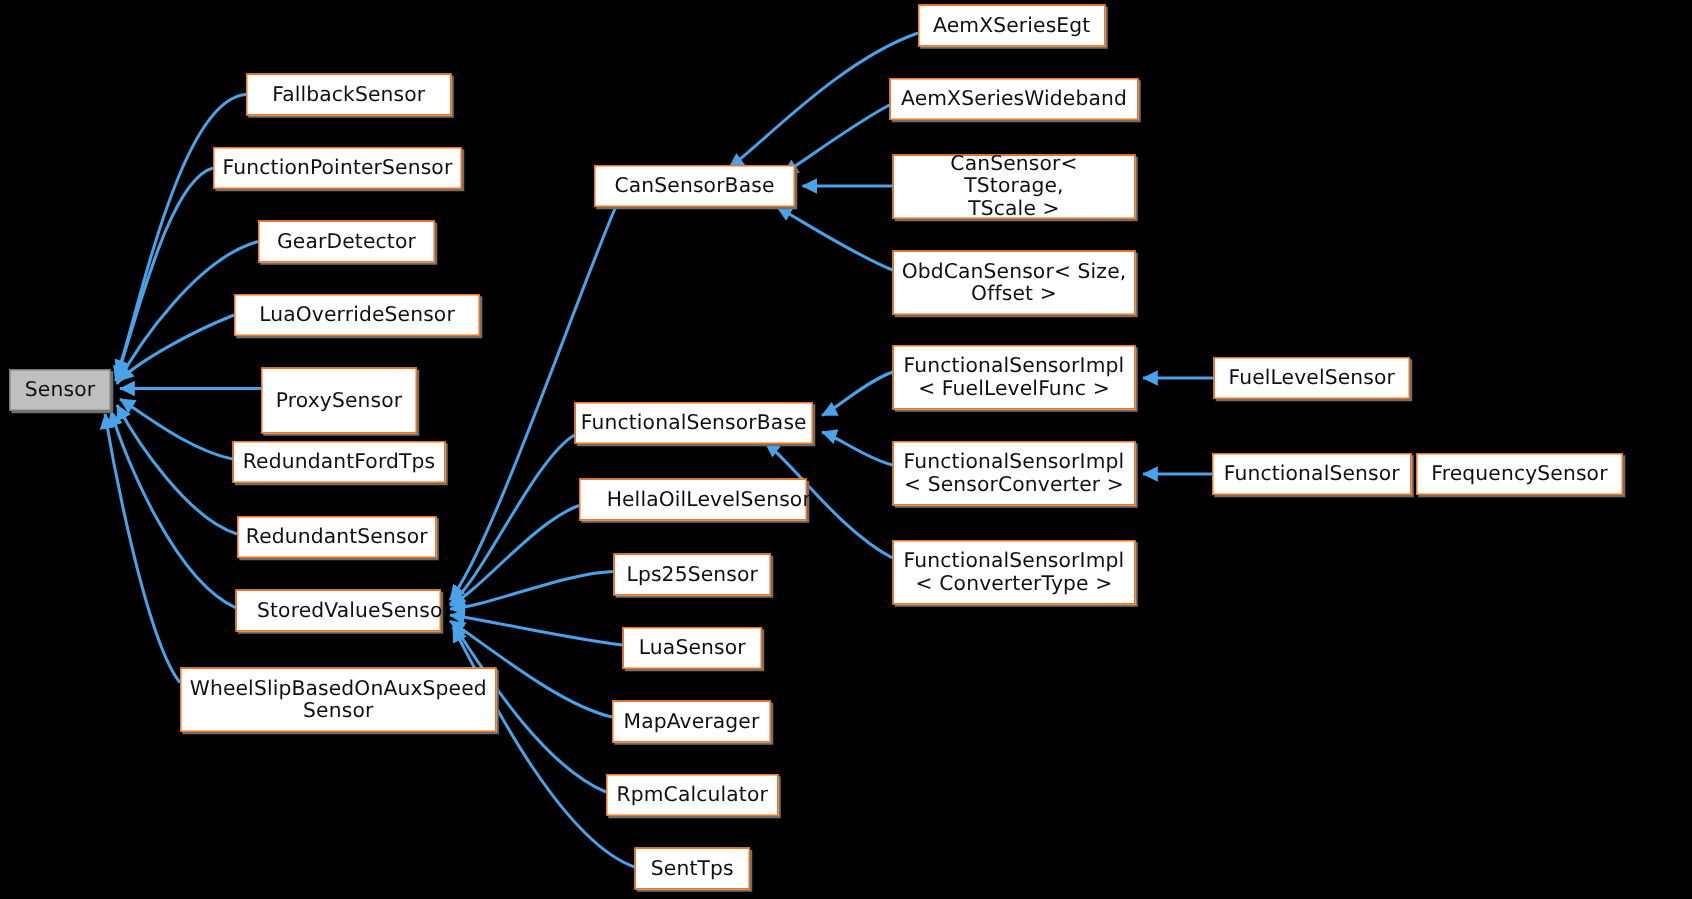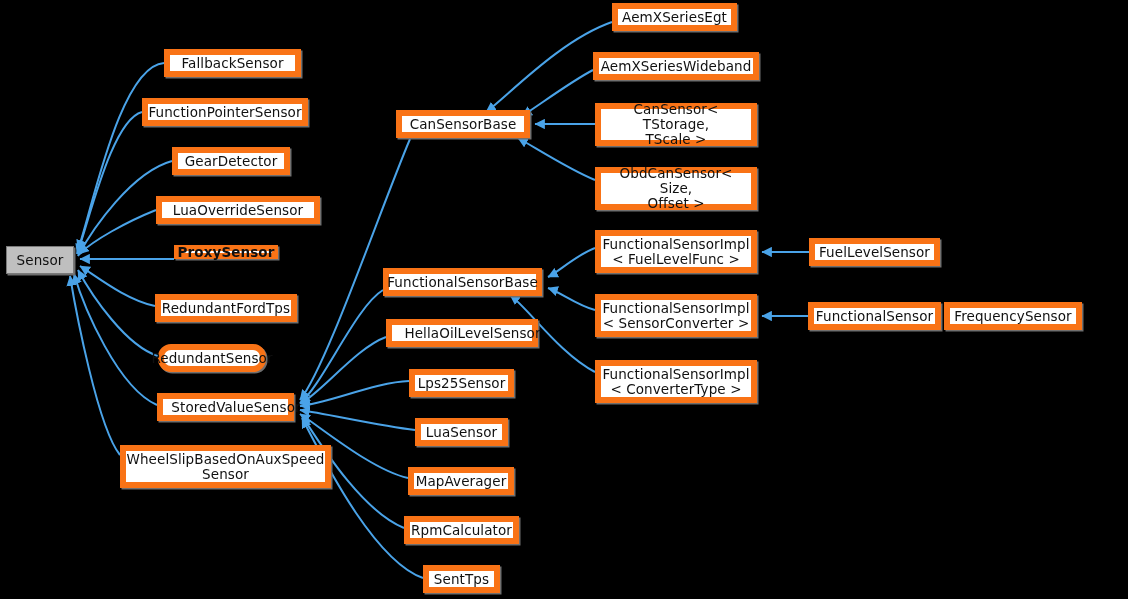--- a/index.html
+++ b/index.html
@@ -21,21 +21,21 @@
     left: 0;
     top: 0;
     width: 1128px;
     height: 599px;
     pointer-events: none;
   }
   .node {
     position: absolute;
     box-sizing: border-box;
     background: #ffffff;
-    border: 6px solid #f97316;
+    border: 1px solid #f97316;
     box-shadow: 1.5px 1.5px 0 0 #6f6f6f;
     display: flex;
     align-items: center;
     justify-content: center;
     text-align: center;
     color: #101010;
     font-size: 13.5px;
     line-height: 15px;
     letter-spacing: 0.1px;
     white-space: pre-line;
@@ -89,23 +89,23 @@
         <path d="M 808,316 C 790,316 775,316 762,316" fill="none" stroke="#4aa3e8" stroke-width="2" marker-end="url(#arrowhead)"></path>
         <path d="M 986,316 C 970,316 960,316 946,316" fill="none" stroke="#4aa3e8" stroke-width="2" marker-end="url(#arrowhead)"></path>
       </g>
   </svg>
   <div id="node-layer">
       <div class="node root" style="left: 6px; top: 246px; width: 68px; height: 28px;"><span class="label">Sensor</span></div>
       <div class="node" style="left: 164px; top: 49px; width: 137px; height: 28px; align-items: center;"><span class="label">FallbackSensor</span></div>
       <div class="node" style="left: 142px; top: 98px; width: 166px; height: 28px;"><span class="label">FunctionPointerSensor</span></div>
       <div class="node" style="left: 172px; top: 147px; width: 118px; height: 28px;"><span class="label">GearDetector</span></div>
       <div class="node" style="left: 156px; top: 196px; width: 164px; height: 28px;"><span class="label">LuaOverrideSensor</span></div>
-      <div class="node" style="left: 174px; top: 245px; width: 104px; height: 14px; font-weight: bold;"><span class="label">ProxySensor</span></div>
+      <div class="node" style="left: 174px; top: 245px; width: 104px; height: 44px;"><span class="label">ProxySensor</span></div>
       <div class="node" style="left: 155px; top: 294px; width: 142px; height: 28px;"><span class="label">RedundantFordTps</span></div>
-      <div class="node" style="left: 158px; top: 344px; width: 108px; height: 28px; border-radius: 13px;"><span class="label">RedundantSensor</span></div>
+      <div class="node" style="left: 158px; top: 344px; width: 133px; height: 28px;"><span class="label">RedundantSensor</span></div>
       <div class="node" style="left: 157px; top: 393px; width: 137px; height: 28px; padding-left: 21px;"><span class="label">StoredValueSensor</span></div>
       <div class="node" style="left: 120px; top: 445px; width: 211px; height: 43px;"><span class="label">WheelSlipBasedOnAuxSpeed
 Sensor</span></div>
       <div class="node" style="left: 396px; top: 110px; width: 134px; height: 28px;"><span class="label">CanSensorBase</span></div>
       <div class="node" style="left: 383px; top: 268px; width: 159px; height: 28px;"><span class="label">FunctionalSensorBase</span></div>
       <div class="node" style="left: 386px; top: 319px; width: 152px; height: 28px; padding-left: 21px;"><span class="label">HellaOilLevelSensor</span></div>
       <div class="node" style="left: 409px; top: 369px; width: 105px; height: 28px;"><span class="label">Lps25Sensor</span></div>
       <div class="node" style="left: 415px; top: 418px; width: 93px; height: 28px;"><span class="label">LuaSensor</span></div>
       <div class="node" style="left: 408px; top: 467px; width: 106px; height: 28px;"><span class="label">MapAverager</span></div>
       <div class="node" style="left: 404px; top: 516px; width: 115px; height: 28px;"><span class="label">RpmCalculator</span></div>

